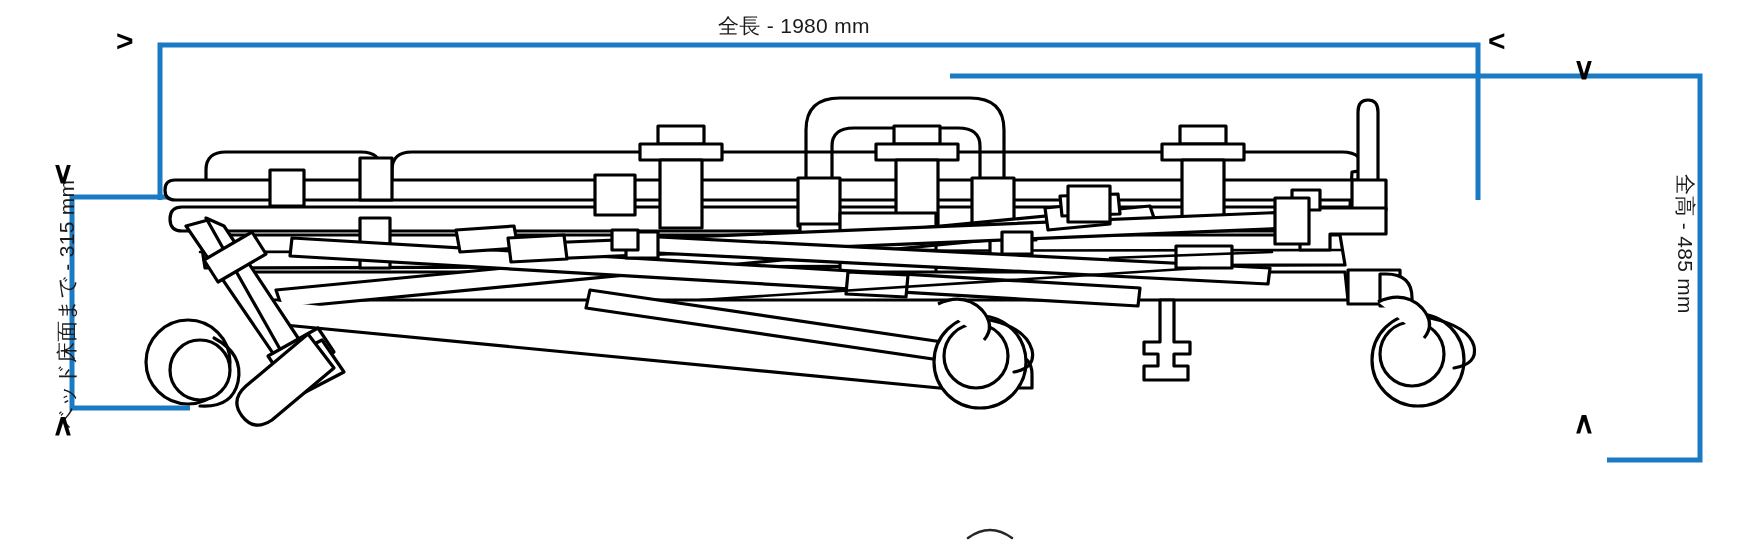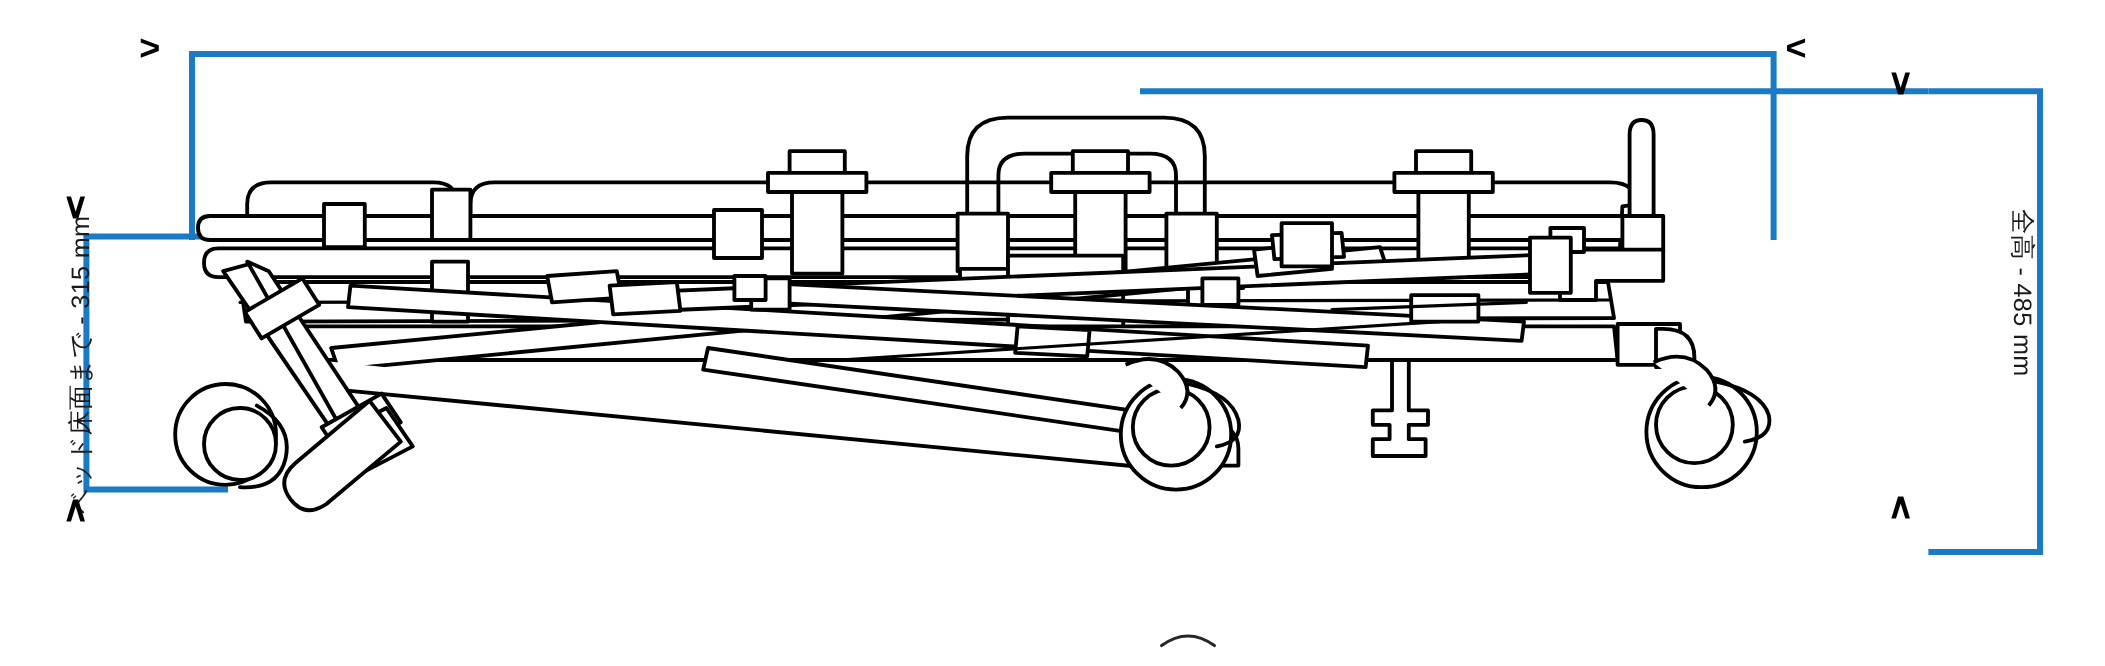--- a/index.html
+++ b/index.html
@@ -202,20 +202,21 @@
       <rect class="lnw" x="1176" y="246" width="56" height="22"></rect>
       <path class="lnt" d="M1110 258 L1272 252"></path>
       <path class="lnt" d="M700 300 L1200 268"></path>
     </g>
 
     <g clip-path="url(#clipAll)">
       <path class="lnt" d="M968 538 q22 -16 44 0" opacity="0.85"></path>
     </g>
   </svg>
 
+  <div class="dim-label" id="label-length">全長 - 1980 mm</div>
 
   <div class="dim-label" id="label-height-left">ベッド床面まで - 315 mm</div>
 
   <div class="dim-label" id="label-height-right">全高 - 485 mm</div>
 
   <div class="arrow-marker" id="arrow-left-len">&gt;</div>
 
   <div class="arrow-marker" id="arrow-right-len">&lt;</div>
 
   <div class="arrow-marker" id="arrow-top-h-left">∨</div>

